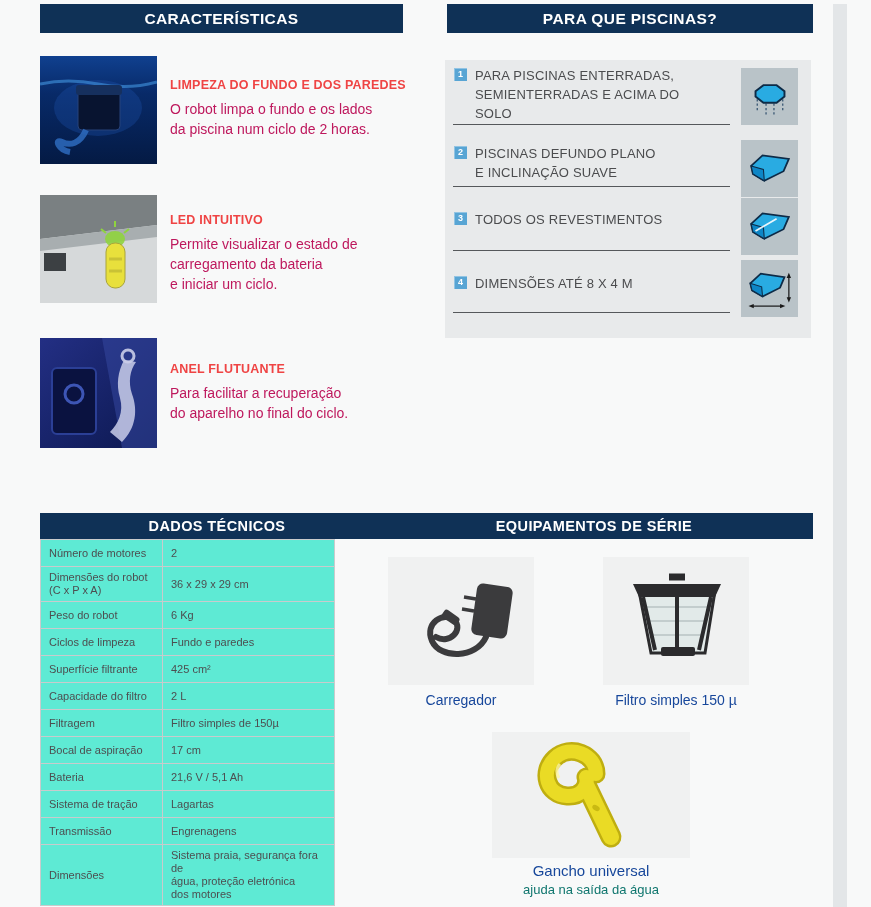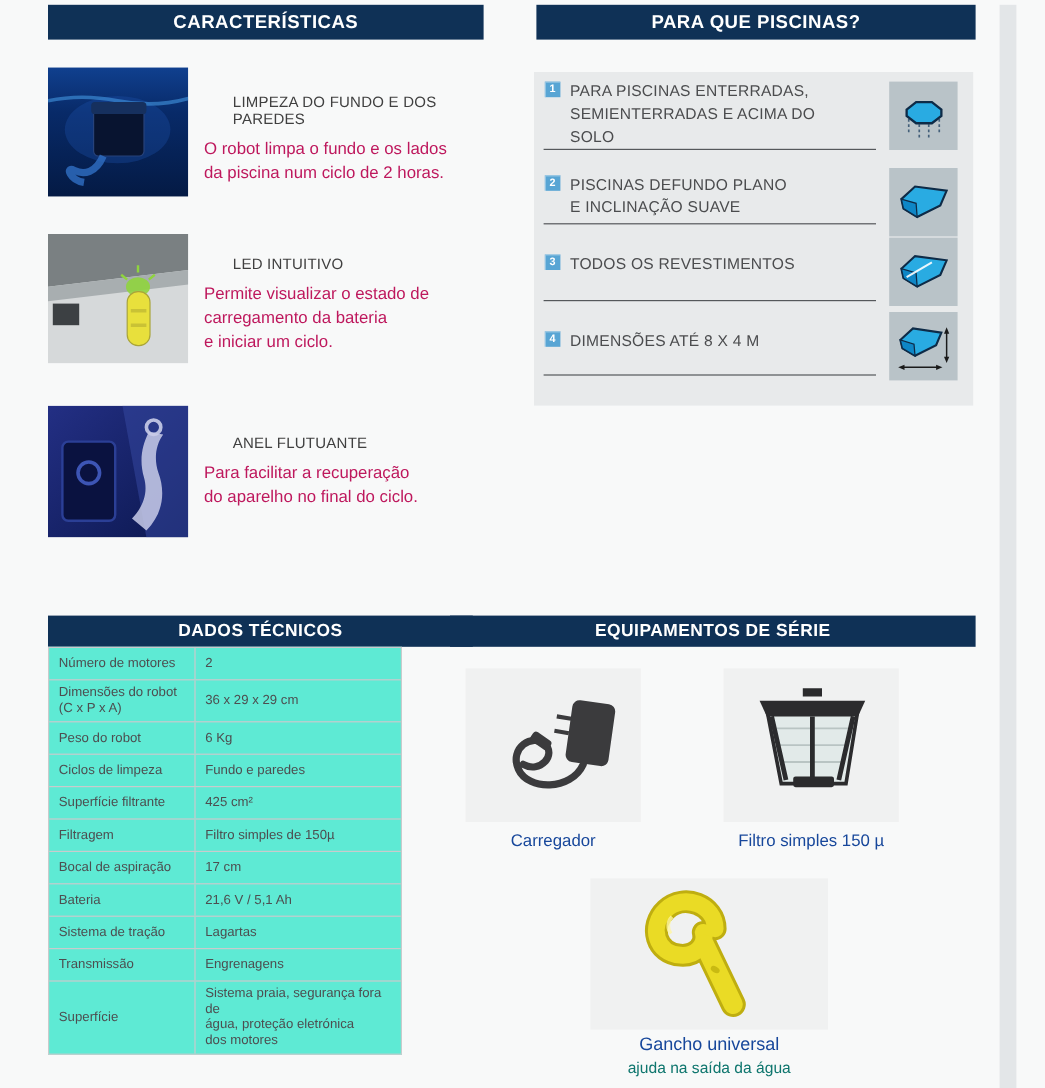--- a/index.html
+++ b/index.html
@@ -8,21 +8,21 @@
   .abs{position:absolute;}
   .preline{white-space:pre-line;}
 
   
   .banner{background:#0F3156;color:#FFFFFF;font-weight:bold;text-align:center;letter-spacing:.4px;}
   .banner.big{height:29px;line-height:29px;font-size:15.5px;}
   .banner.small{height:26px;line-height:26px;font-size:14.5px;}
 
   
   .feature-photo{width:117px;height:108px;overflow:hidden;}
-  .feature-title{font-size:12.5px;font-weight:normal;color:#404040;letter-spacing:.2px;margin-bottom:7px;margin-left:24px;}
+  .feature-title{font-size:12.5px;font-weight:bold;color:#ef4444;letter-spacing:.2px;margin-bottom:7px;}
   .feature-body{font-size:14px;line-height:20px;color:#be185d;}
 
   
   .pools-panel{background:#E8EAEB;width:366px;height:278px;}
   .pool-badge{width:13px;height:13px;background:#58A5D4;color:#FFFFFF;font-size:9px;font-weight:bold;text-align:center;line-height:13px;box-shadow:inset 1px 1px 0 rgba(255,255,255,.35);}
   .pool-text{font-size:13px;font-weight:normal;color:#4B4C4E;line-height:19px;letter-spacing:.2px;}
   .pool-iconbox{width:57px;height:57px;background:#B9C3C8;display:flex;align-items:center;justify-content:center;}
   .pool-divider{height:1px;background:#55585B;width:277px;}
 
   
@@ -190,41 +190,45 @@
       </div>
     <div class="spec-row">
         <div class="spec-label preline">Ciclos de limpeza</div>
         <div class="spec-value preline">Fundo e paredes</div>
       </div>
     <div class="spec-row">
         <div class="spec-label preline">Superfície filtrante</div>
         <div class="spec-value preline">425 cm²</div>
       </div>
     <div class="spec-row">
+        <div class="spec-label preline">Capacidade do filtro</div>
+        <div class="spec-value preline">2 L</div>
+      </div>
+    <div class="spec-row">
         <div class="spec-label preline">Filtragem</div>
         <div class="spec-value preline">Filtro simples de 150µ</div>
       </div>
     <div class="spec-row">
         <div class="spec-label preline">Bocal de aspiração</div>
         <div class="spec-value preline">17 cm</div>
       </div>
     <div class="spec-row">
         <div class="spec-label preline">Bateria</div>
         <div class="spec-value preline">21,6 V / 5,1 Ah</div>
       </div>
     <div class="spec-row">
         <div class="spec-label preline">Sistema de tração</div>
         <div class="spec-value preline">Lagartas</div>
       </div>
     <div class="spec-row">
         <div class="spec-label preline">Transmissão</div>
         <div class="spec-value preline">Engrenagens</div>
       </div>
     <div class="spec-row">
-        <div class="spec-label preline">Superfície</div>
+        <div class="spec-label preline">Dimensões</div>
         <div class="spec-value preline">Sistema praia, segurança fora de
 água, proteção eletrónica
 dos motores</div>
       </div>
   </div>
 
   <div class="abs banner small" style="left:375px;top:513px;width:438px;">
     <span>EQUIPAMENTOS DE SÉRIE</span>
   </div>
 

